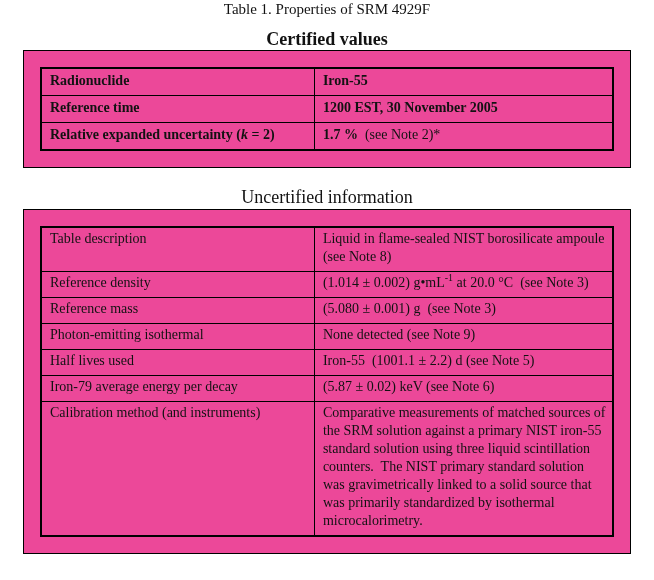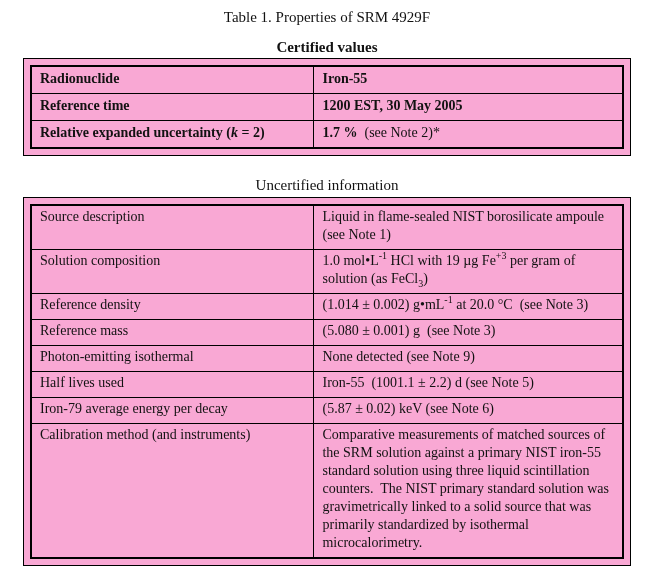--- a/index.html
+++ b/index.html
@@ -9,39 +9,38 @@
     color: #121212;
     font-family: "Liberation Serif", "DejaVu Serif", serif;
     overflow: hidden;
   }
   .page { width: 654px; height: 580px; }
 
   .doc-title {
     text-align: center;
     font-size: 15px;
     line-height: 18px;
-    padding-top: 8px;
   }
   .section-heading {
     text-align: center;
-    font-size: 15px;
+    font-size: 18px;
     line-height: 18px;
     margin-top: 12px;
   }
   .section-heading.bold { font-weight: bold; }
   .section-heading.plain { font-weight: normal; margin-top: 20px; }
 
   
   .tbl-wrap {
     width: 608px;
     margin: 2px auto 0 auto;
     border: 1px solid #000;
-    padding: 6px;
+    padding: 16px;
     box-sizing: border-box;
-    background: #f9a8d4;
+    background: #ec4899;
   }
   .tbl-wrap.second { margin-top: 3px; }
 
   table.props {
     width: 100%;
     border-collapse: collapse;
     border: 2px solid #000;
     font-size: 14px;
     line-height: 18px;
     table-layout: fixed;
@@ -74,46 +73,42 @@
           <col class="c1">
           <col>
         </colgroup>
       <tbody>
         <tr>
           <td class="label">Radionuclide</td>
           <td class="value"><b>Iron-55</b></td>
         </tr>
         <tr>
           <td class="label">Reference time</td>
-          <td class="value"><b>1200 EST, 30 May 2005</b></td>
+          <td class="value"><b>1200 EST, 30 November 2005</b></td>
         </tr>
         <tr>
           <td class="label">Relative expanded uncertainty (<i>k</i> = 2)</td>
           <td class="value"><b>1.7 %</b>&nbsp; (see Note 2)*</td>
         </tr>
       </tbody>
     </table>
   </div>
 
   <div class="section-heading plain">Uncertified information</div>
 
   <div class="tbl-wrap second">
     <table class="props t2">
       <colgroup>
           <col class="c1">
           <col>
         </colgroup>
       <tbody>
         <tr>
-          <td class="label">Source description</td>
-          <td class="value">Liquid in flame-sealed NIST borosilicate ampoule (see Note 1)</td>
-        </tr>
-        <tr>
-          <td class="label">Solution composition</td>
-          <td class="value">1.0 mol•L<sup>-1</sup> HCl with 19 µg Fe<sup>+3</sup> per gram of solution (as FeCl<sub>3</sub>)</td>
+          <td class="label">Table description</td>
+          <td class="value">Liquid in flame-sealed NIST borosilicate ampoule (see Note 8)</td>
         </tr>
         <tr>
           <td class="label">Reference density</td>
           <td class="value">(1.014 ± 0.002) g•mL<sup>-1</sup> at 20.0 °C&nbsp; (see Note 3)</td>
         </tr>
         <tr>
           <td class="label">Reference mass</td>
           <td class="value">(5.080 ± 0.001) g&nbsp; (see Note 3)</td>
         </tr>
         <tr>

